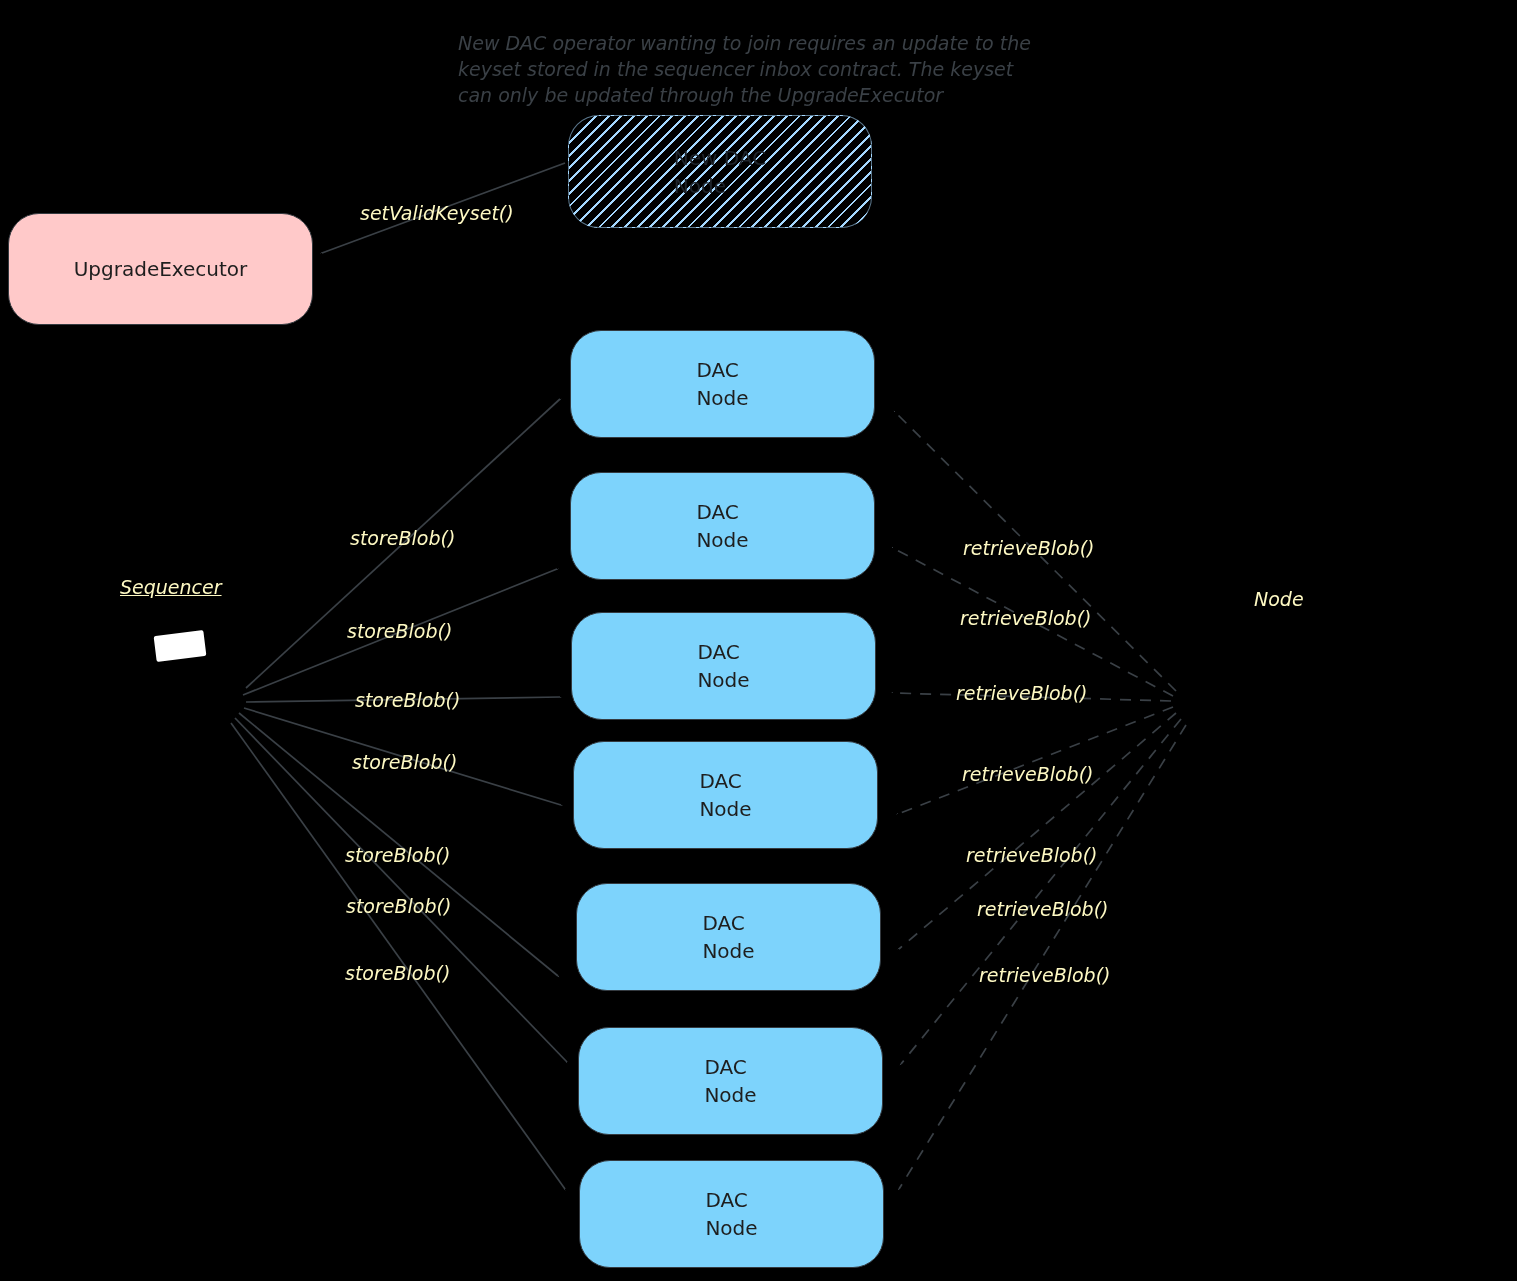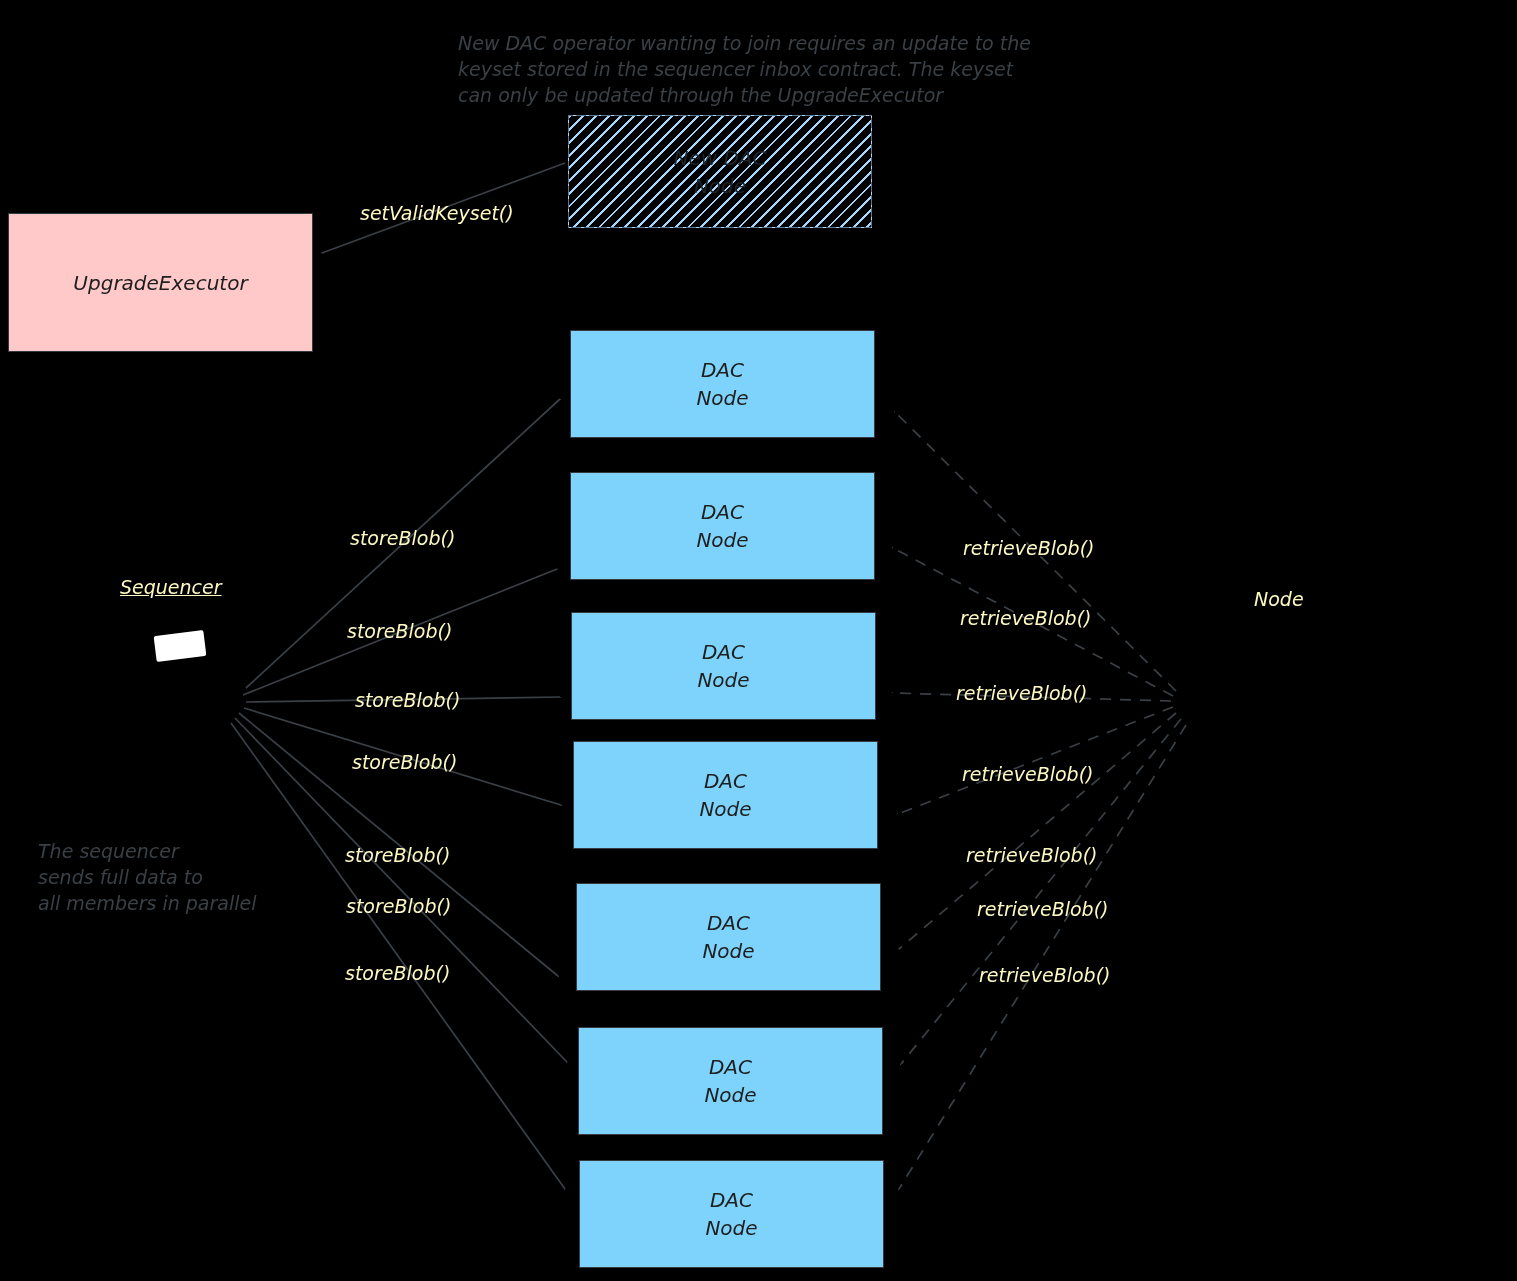--- a/index.html
+++ b/index.html
@@ -23,27 +23,27 @@
     font-style:italic;
     color:#fef9c3;
     font-size:19px;
     white-space:nowrap;
   }
   .node{
     position:absolute;
     display:flex;
     align-items:center;
     justify-content:center;
-    text-align:center;
-    font-style:italic;
+    text-align:left;
     font-size:20px;
     line-height:28px;
     color:#1e1e1e;
     white-space:pre-line;
     box-sizing:border-box;
+    border-radius:31px;
   }
   .node-pink{
     background:#ffc9c9;
     border:1.5px solid #343a40;
   }
   .node-blue{
     background:#7dd3fc;
     border:1.5px solid #343a40;
   }
   .node-hatched{
@@ -94,31 +94,28 @@
     <line x1="1176" y1="713" x2="899" y2="949" stroke="#3a4046" stroke-width="1.7" stroke-dasharray="11 9" marker-end="url(#ah)"></line>
     <line x1="1181" y1="719" x2="901" y2="1064" stroke="#3a4046" stroke-width="1.7" stroke-dasharray="11 9" marker-end="url(#ah)"></line>
     <line x1="1186" y1="725" x2="899" y2="1189" stroke="#3a4046" stroke-width="1.7" stroke-dasharray="11 9" marker-end="url(#ah)"></line>
   </svg>
 
   <div class="hand" style="left:458px;top:10px;margin-top:20px;">New DAC operator wanting to join requires an update to the
 keyset stored in the sequencer inbox contract. The keyset
 can only be updated through the UpgradeExecutor</div>
 
 
-  <div class="hand" style="left:38px;top:838px;">The sequencer
-sends full data to
-all members in parallel</div>
 
   <div class="edge-label" style="left:120px;top:576px;text-decoration:underline;">Sequencer</div>
 
   <div class="edge-label" style="left:1254px;top:588px;">Node</div>
 
   <div class="seq-icon"></div>
 
-  <div class="node node-pink" style="left:8px;top:213px;width:305px;height:139px;">UpgradeExecutor</div>
+  <div class="node node-pink" style="left:8px;top:213px;width:305px;height:112px;">UpgradeExecutor</div>
 
   <div class="node node-hatched" style="left:568px;top:115px;width:304px;height:113px;">New DAC
 Node</div>
 
   <div class="node node-blue" style="left:570px;top:330px;width:305px;height:108px;">DAC
 Node</div>
   <div class="node node-blue" style="left:570px;top:472px;width:305px;height:108px;">DAC
 Node</div>
   <div class="node node-blue" style="left:571px;top:612px;width:305px;height:108px;">DAC
 Node</div>

